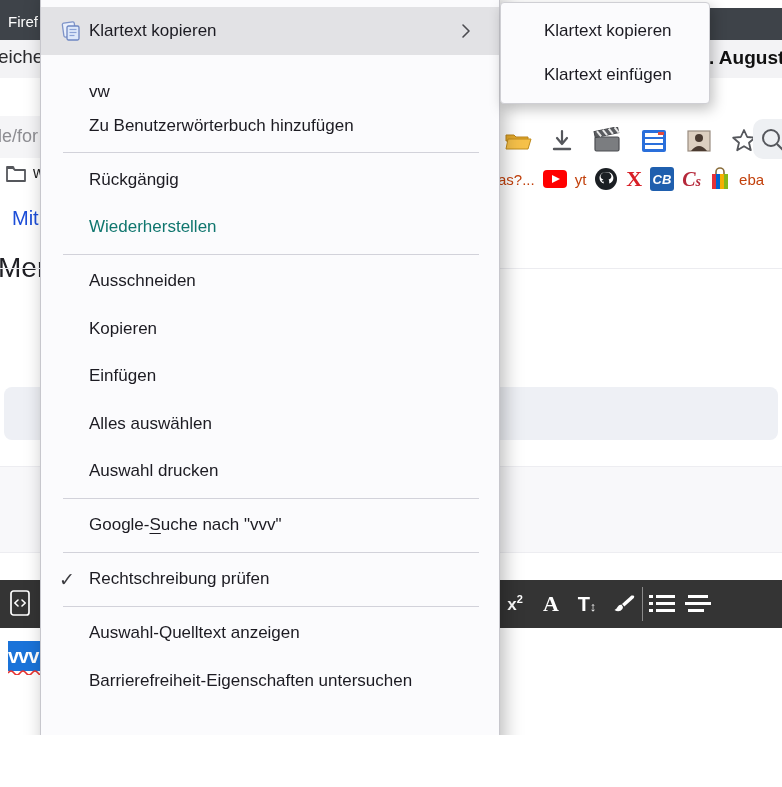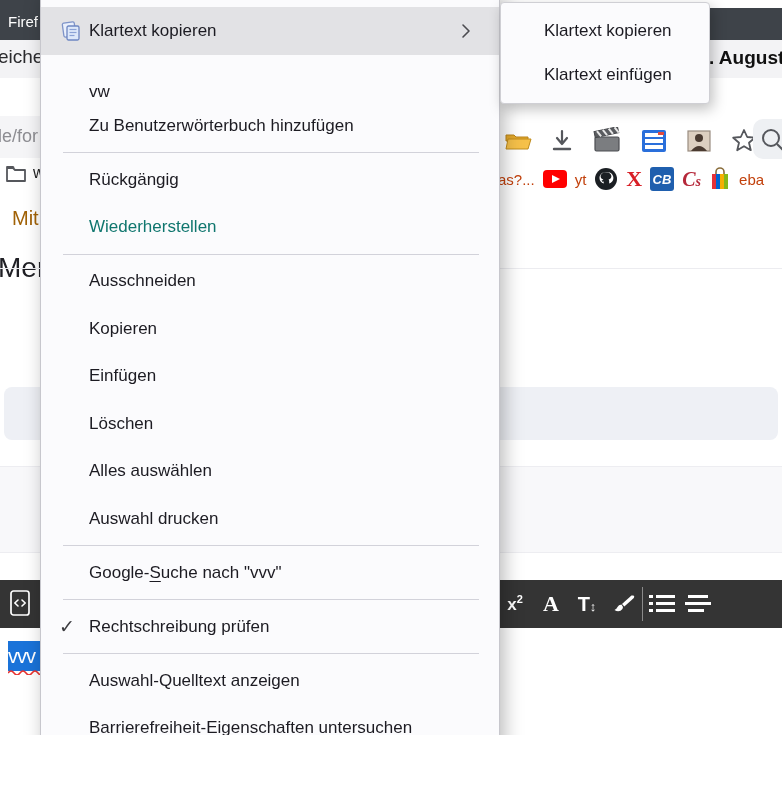--- a/index.html
+++ b/index.html
@@ -19,40 +19,40 @@
   .nav-icons .nico{width:30px;height:30px;display:flex;align-items:center;justify-content:center;}
   .search-pill{position:absolute;left:753px;top:119px;width:40px;height:40px;background:#eef0f3;border-radius:10px;
     display:flex;align-items:center;padding-left:7px;box-sizing:border-box;}
   .bm-left{position:absolute;left:5px;top:163px;display:flex;align-items:center;gap:6px;}
   .bm-left .w{font-size:16px;color:#222;}
   .bookmarks{position:absolute;left:498px;top:162px;width:284px;height:34px;display:flex;align-items:center;gap:8px;}
   .bookmarks .btxt{font-size:15px;color:#c2410c;white-space:nowrap;}
   .bookmarks .bico{display:flex;align-items:center;justify-content:center;}
 
   
-  .pg-text1{position:absolute;left:12px;top:207px;font-size:20px;color:#a16207;}
+  .pg-text1{position:absolute;left:12px;top:207px;font-size:20px;color:#1d4ed8;}
   .pg-heading{position:absolute;left:-2px;top:252px;font-size:28px;color:#202025;}
   .pg-line{position:absolute;left:0;top:268px;width:782px;height:1px;background:#ececf0;}
   .pg-band1{position:absolute;left:4px;top:387px;width:774px;height:53px;background:#eef0f5;border-radius:8px;}
   .pg-band2{position:absolute;left:0;top:466px;width:782px;height:87px;background:#f8f8fa;
     border-top:1px solid #ededf1;border-bottom:1px solid #ededf1;box-sizing:border-box;}
 
   
   .ed-toolbar{position:absolute;left:0;top:580px;width:782px;height:48px;background:#343434;}
   .ed-left{position:absolute;left:8px;top:588px;}
   .ed-right{position:absolute;left:498px;top:580px;width:284px;height:48px;display:flex;align-items:center;gap:2px;color:#fff;}
   .ed-right .eico{min-width:34px;height:34px;display:flex;align-items:center;justify-content:center;font-size:19px;}
   .ed-sep{width:1px;height:34px;background:#8a8a8a;}
   .serifA{font-family:"Liberation Serif",serif;font-size:22px;font-weight:bold;}
   .xsup{font-size:17px;font-weight:bold;} .xsup sup{font-size:11px;}
   .tsize{font-size:20px;font-weight:bold;} .tsize small{font-size:13px;}
 
   
   .sel-box{position:absolute;left:8px;top:641px;width:34px;height:30px;background:#1a73d9;color:#fff;
-    font-size:20px;font-weight:normal;letter-spacing:-1px;display:flex;align-items:center;justify-content:flex-start;overflow:hidden;}
+    font-size:20px;font-weight:bold;letter-spacing:-1px;display:flex;align-items:center;justify-content:flex-start;overflow:hidden;}
   .squiggle{position:absolute;left:8px;top:669px;}
 
   
   .ctx-menu{position:absolute;left:40px;top:-10px;width:460px;height:830px;background:#fbfbfd;
     border:1px solid #c7c7cd;box-sizing:border-box;box-shadow:4px 6px 18px rgba(0,0,0,.28);
     padding-top:16px;z-index:5;}
   .mi{position:relative;height:47.5px;display:flex;align-items:center;padding-left:48px;
     font-size:17px;color:#1c1b22;cursor:default;}
   .mi.hl{background:#e2e2e5;}
   .mi.bold{font-weight:normal;align-items:flex-end;}
@@ -270,23 +270,20 @@
       <div class="mi">
         <span>Ausschneiden</span>
       </div>
       <div class="mi">
         <span>Kopieren</span>
       </div>
       <div class="mi">
         <span>Einfügen</span>
       </div>
       <div class="mi">
-        <span>Löschen</span>
-      </div>
-      <div class="mi">
         <span>Alles auswählen</span>
       </div>
       <div class="mi">
         <span>Auswahl drucken</span>
       </div>
       <div class="msep"></div>
       <div class="mi">
         <span>Google-<span class="akey">S</span>uche nach "vvv"</span>
       </div>
       <div class="msep"></div>

